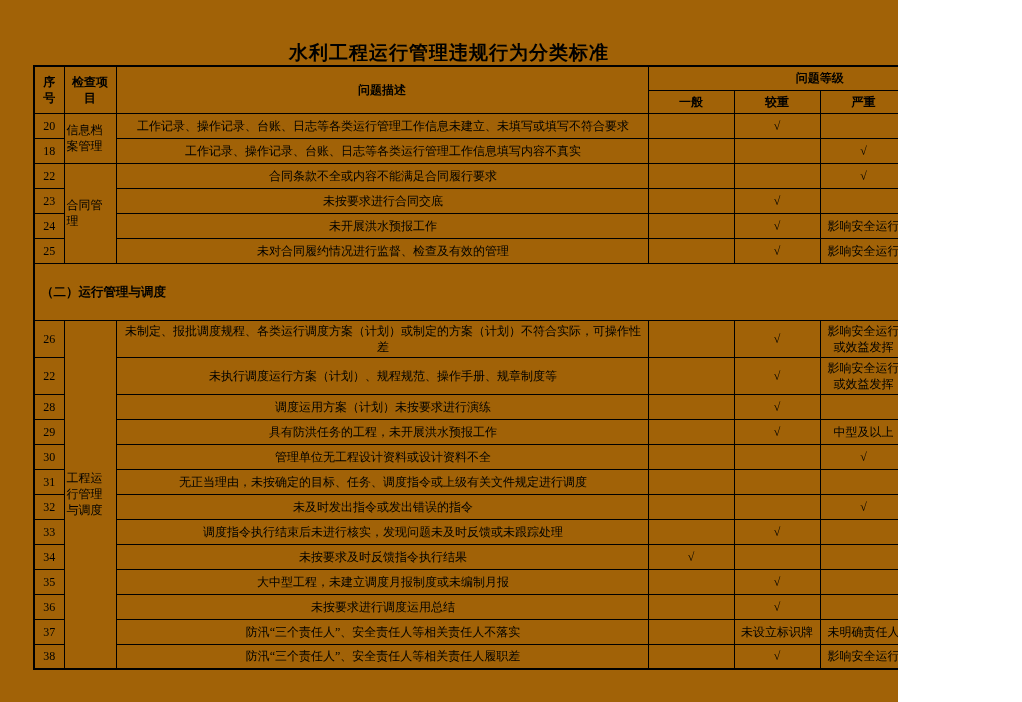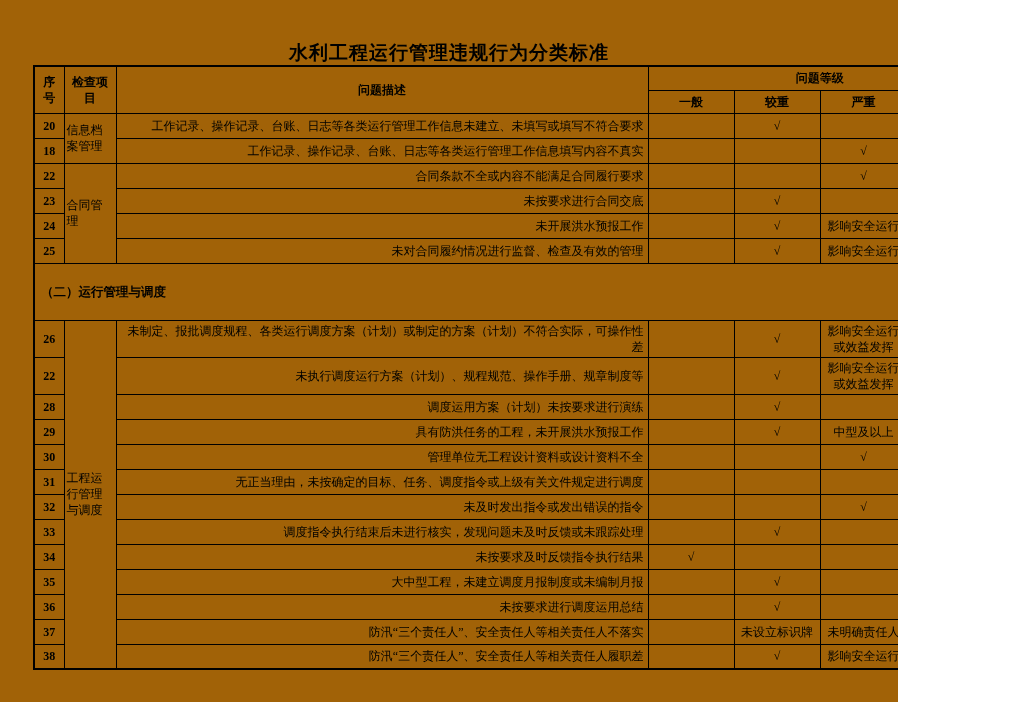--- a/index.html
+++ b/index.html
@@ -48,23 +48,23 @@
     word-break: break-all;
   }
   .main-table thead th {
     text-align: center;
     font-weight: bold;
     font-family: "Liberation Sans", "DejaVu Sans", sans-serif;
   }
   .main-table thead tr.group-row { height: 24px; }
   .main-table thead tr.levels-row { height: 23px; }
   tr.item-row { height: 25px; }
-  td.no-cell { text-align: center; font-weight: bold; }
+  td.no-cell { text-align: center; }
   td.cat-cell { text-align: left; padding: 2px 2px; }
-  td.desc-cell { text-align: right; padding-left: 6px; }
+  td.desc-cell { text-align: center; padding-left: 6px; }
   td.level-cell { text-align: center; padding: 2px 2px; }
   tr.section-row { height: 21px; }
   td.section-cell {
     font-weight: bold;
     font-family: "Liberation Sans", "DejaVu Sans", sans-serif;
     text-align: left;
     padding: 20px 6px;
     font-size: 12.5px;
   }
 </style>

